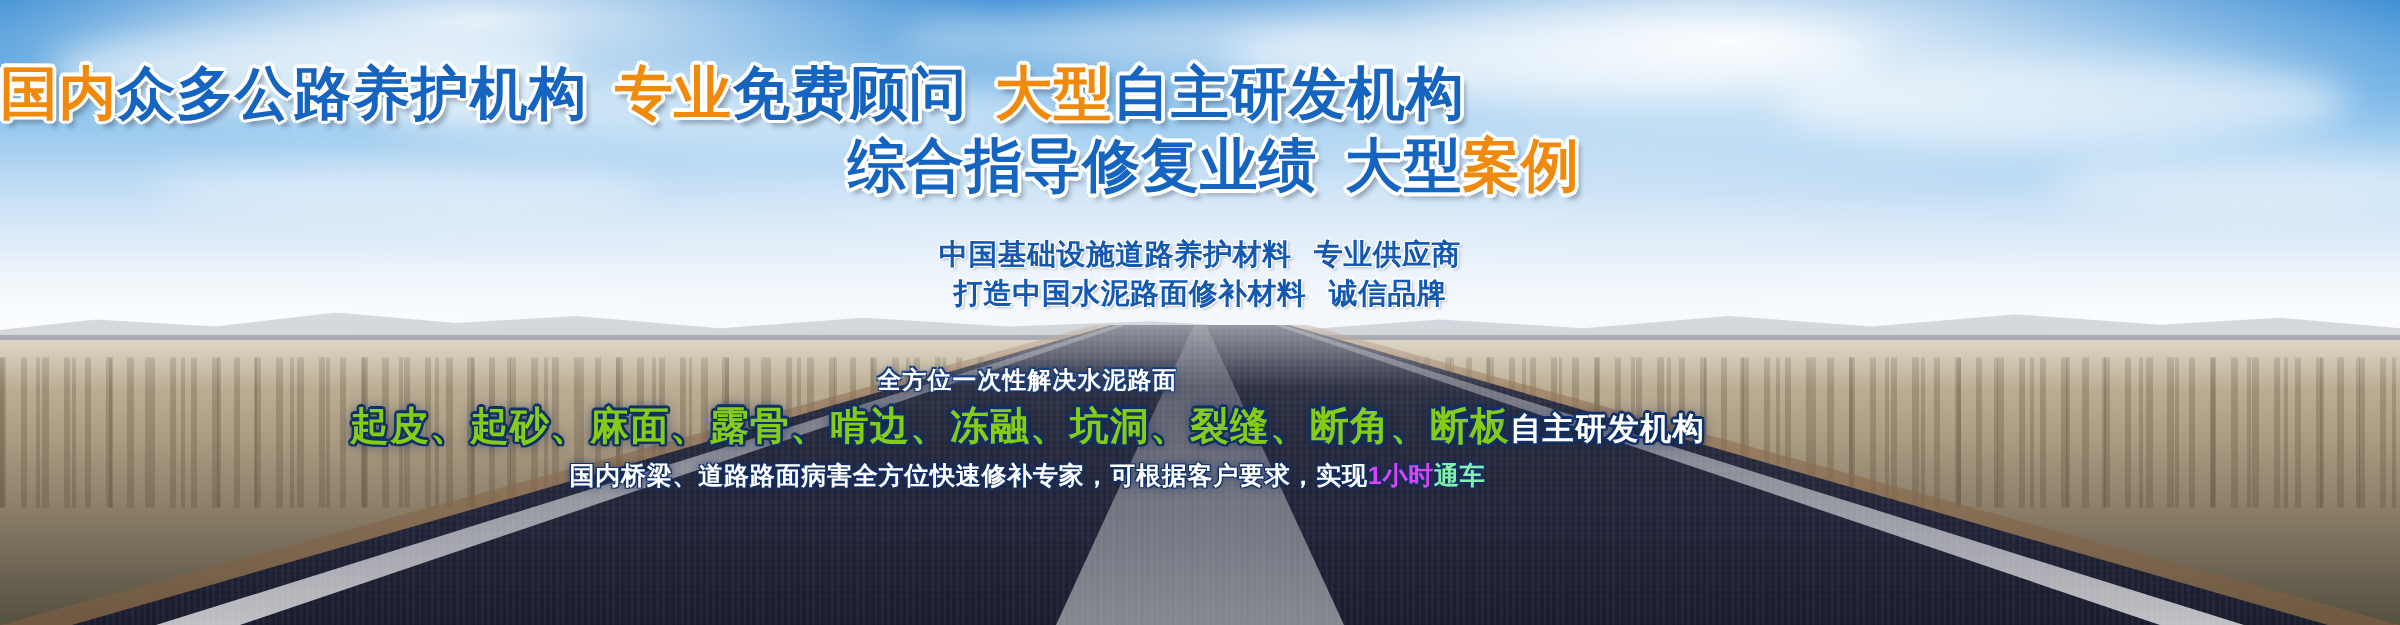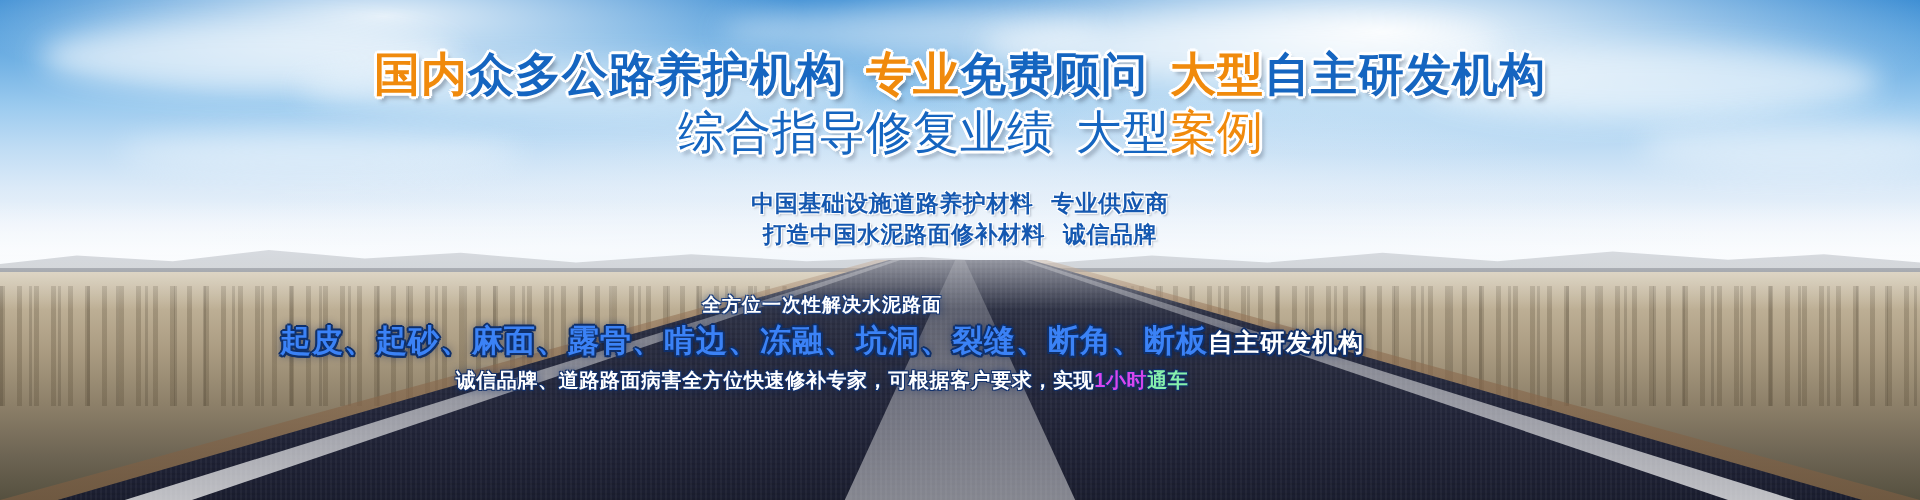--- a/index.html
+++ b/index.html
@@ -132,34 +132,34 @@
   }
 
   
   .content {
     position:absolute; left:0; top:0; width:1920px; height:500px;
     z-index:10;
   }
 
   .headline {
     position:absolute; top:44px; left:0; width:1920px;
-    text-align:center;
+    text-align:left;
     font-size:46px; font-weight:bold; letter-spacing:1px;
     white-space:nowrap;
     text-shadow:
       -2px -2px 0 #fff,  2px -2px 0 #fff,
       -2px  2px 0 #fff,  2px  2px 0 #fff,
       -3px  0   0 #fff,  3px  0   0 #fff,
        0   -3px 0 #fff,  0    3px 0 #fff,
        4px 5px 4px rgba(60,70,90,.45);
   }
   .headline2 {
     position:absolute; top:102px; left:0; width:1920px;
     text-align:center;
-    font-size:46px; font-weight:normal; letter-spacing:1px;
+    font-size:46px; font-weight:bold; letter-spacing:1px;
     white-space:nowrap;
     text-shadow:
       -2px -2px 0 #fff,  2px -2px 0 #fff,
       -2px  2px 0 #fff,  2px  2px 0 #fff,
       -3px  0   0 #fff,  3px  0   0 #fff,
        0   -3px 0 #fff,  0    3px 0 #fff,
        4px 5px 4px rgba(60,70,90,.45);
     padding-left: 22px;
   }
   .c-orange { color:#f08a0c; }
@@ -195,21 +195,21 @@
   .bl-big {
     font-size:31px; font-weight:bold; letter-spacing:1px;
     line-height:42px; white-space:nowrap; margin-top:2px;
     text-shadow:
       -1.5px -1.5px 0 #10306a, 1.5px -1.5px 0 #10306a,
       -1.5px  1.5px 0 #10306a, 1.5px  1.5px 0 #10306a,
       -2px 0 0 #10306a, 2px 0 0 #10306a,
        0 -2px 0 #10306a, 0 2px 0 #10306a,
        0 0 10px rgba(10,30,80,.95);
   }
-  .bl-big .c-o { color:#3b82f6; }
+  .bl-big .c-o { color:#84cc16; }
   .bl-big .c-w { color:#ffffff; font-size:25px; }
   .bl-last {
     font-size:20px; font-weight:bold; color:#ffffff;
     letter-spacing:.6px; line-height:28px; white-space:nowrap; margin-top:3px;
     text-shadow:
       -1px -1px 0 #11306b, 1px -1px 0 #11306b,
       -1px  1px 0 #11306b, 1px  1px 0 #11306b,
        0 0 8px rgba(15,40,100,.95);
   }
   .c-red  { color:#d946ef; }
@@ -260,18 +260,18 @@
         <span>打造中国水泥路面修补材料</span><span class="sgap"></span><span>诚信品牌</span>
       </div>
     </div>
 
     <div class="bottomblock">
       <div class="bl-small">全方位一次性解决水泥路面</div>
       <div class="bl-big">
         <span class="c-o">起皮、起砂、麻面、露骨、啃边、冻融、坑洞、裂缝、断角、断板</span><span class="c-w">自主研发机构</span>
       </div>
       <div class="bl-last">
-        <span>诚信品牌、道路路面病害全方位快速修补专家，可根据客户要求，实现</span><span class="c-red">1小时</span><span class="c-bl2">通车</span>
+        <span>国内桥梁、道路路面病害全方位快速修补专家，可根据客户要求，实现</span><span class="c-red">1小时</span><span class="c-bl2">通车</span>
       </div>
     </div>
 
   </div>
 </div>
 
 </body></html>

